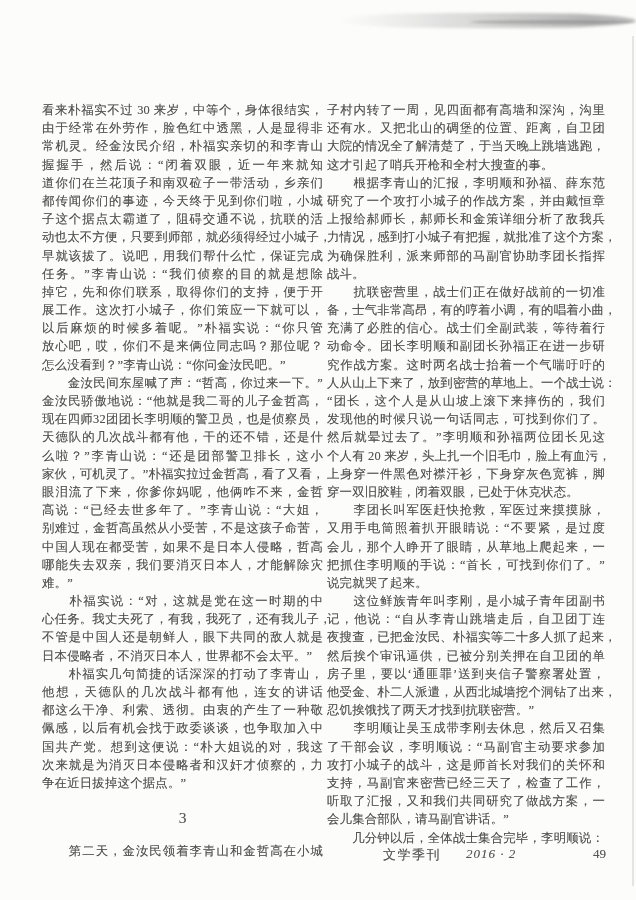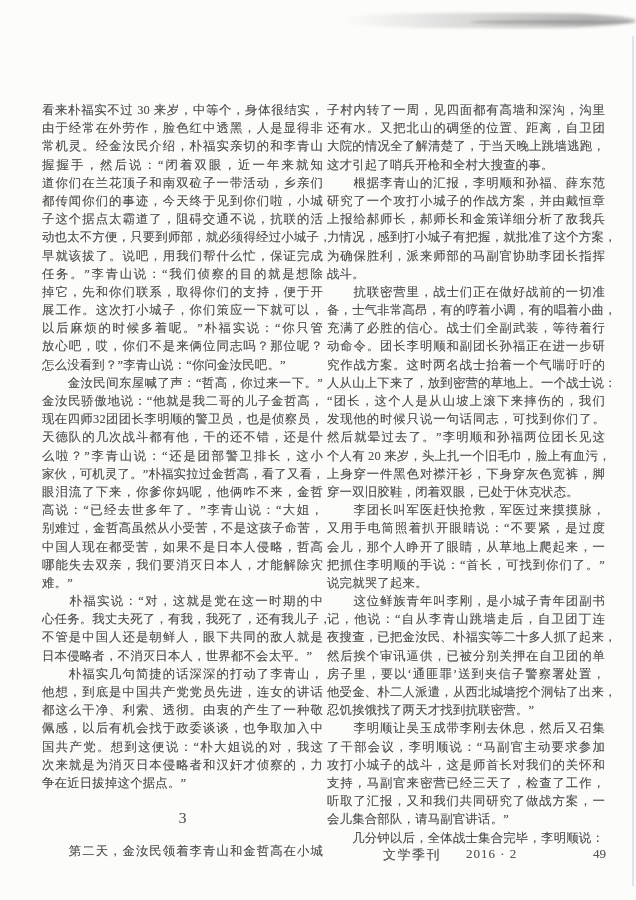--- a/index.html
+++ b/index.html
@@ -18,21 +18,21 @@
     text-shadow:0 0 0.6px rgba(95,95,95,0.55);
   }
   .line.end{text-align:center;text-align-last:left;}
   .line.heading{
     height:auto;margin:17px 0 15px;font-size:15.5px;color:#5a5a5a;
     text-align:center;text-align-last:center;letter-spacing:0;
   }
   .footer{position:absolute;top:846px;left:0;width:636px;height:20px;font-size:13px;color:#575757;}
   .footer span{position:absolute;top:0;white-space:nowrap;text-shadow:0 0 0.6px rgba(95,95,95,0.5);}
   .footer .journal{left:383px;letter-spacing:1.5px;}
-  .footer .issue{left:466px;letter-spacing:1px;}
+  .footer .issue{left:466px;letter-spacing:1px;font-style:italic;}
   .footer .pagenum{left:561px;margin-left:32px;}
   .artifact-streak{
     position:absolute;top:13px;left:338px;width:298px;height:15px;
     background:linear-gradient(90deg,rgba(160,160,160,0) 0%,rgba(150,150,150,0.18) 25%,rgba(125,125,125,0.38) 60%,rgba(110,110,110,0.5) 85%,rgba(120,120,120,0.45) 100%);
     border-radius:40%/55%;filter:blur(1.6px);
   }
   .artifact-streak2{
     position:absolute;top:20px;left:470px;width:166px;height:4px;
     background:rgba(110,110,110,0.35);border-radius:50%;filter:blur(1px);
   }
@@ -76,21 +76,21 @@
       <div class="line">高说：“已经去世多年了。”李青山说：“大姐，</div>
       <div class="line">别难过，金哲高虽然从小受苦，不是这孩子命苦，</div>
       <div class="line">中国人现在都受苦，如果不是日本人侵略，哲高</div>
       <div class="line">哪能失去双亲，我们要消灭日本人，才能解除灾</div>
       <div class="line end">难。”</div>
       <div class="line">　　朴福实说：“对，这就是党在这一时期的中</div>
       <div class="line">心任务。我丈夫死了，有我，我死了，还有我儿子，</div>
       <div class="line">不管是中国人还是朝鲜人，眼下共同的敌人就是</div>
       <div class="line end">日本侵略者，不消灭日本人，世界都不会太平。”</div>
       <div class="line">　　朴福实几句简捷的话深深的打动了李青山，</div>
-      <div class="line">他想，到底是中国共产党党员先进，连女的讲话</div>
+      <div class="line">他想，天德队的几次战斗都有他，连女的讲话</div>
       <div class="line">都这么干净、利索、透彻。由衷的产生了一种敬</div>
       <div class="line">佩感，以后有机会找于政委谈谈，也争取加入中</div>
       <div class="line">国共产党。想到这便说：“朴大姐说的对，我这</div>
       <div class="line">次来就是为消灭日本侵略者和汉奸才侦察的，力</div>
       <div class="line end">争在近日拔掉这个据点。”</div>
       <div class="line heading">3</div>
       <div class="line">　　第二天，金汝民领着李青山和金哲高在小城</div>
     </div>
 
   <div class="column col-right">

